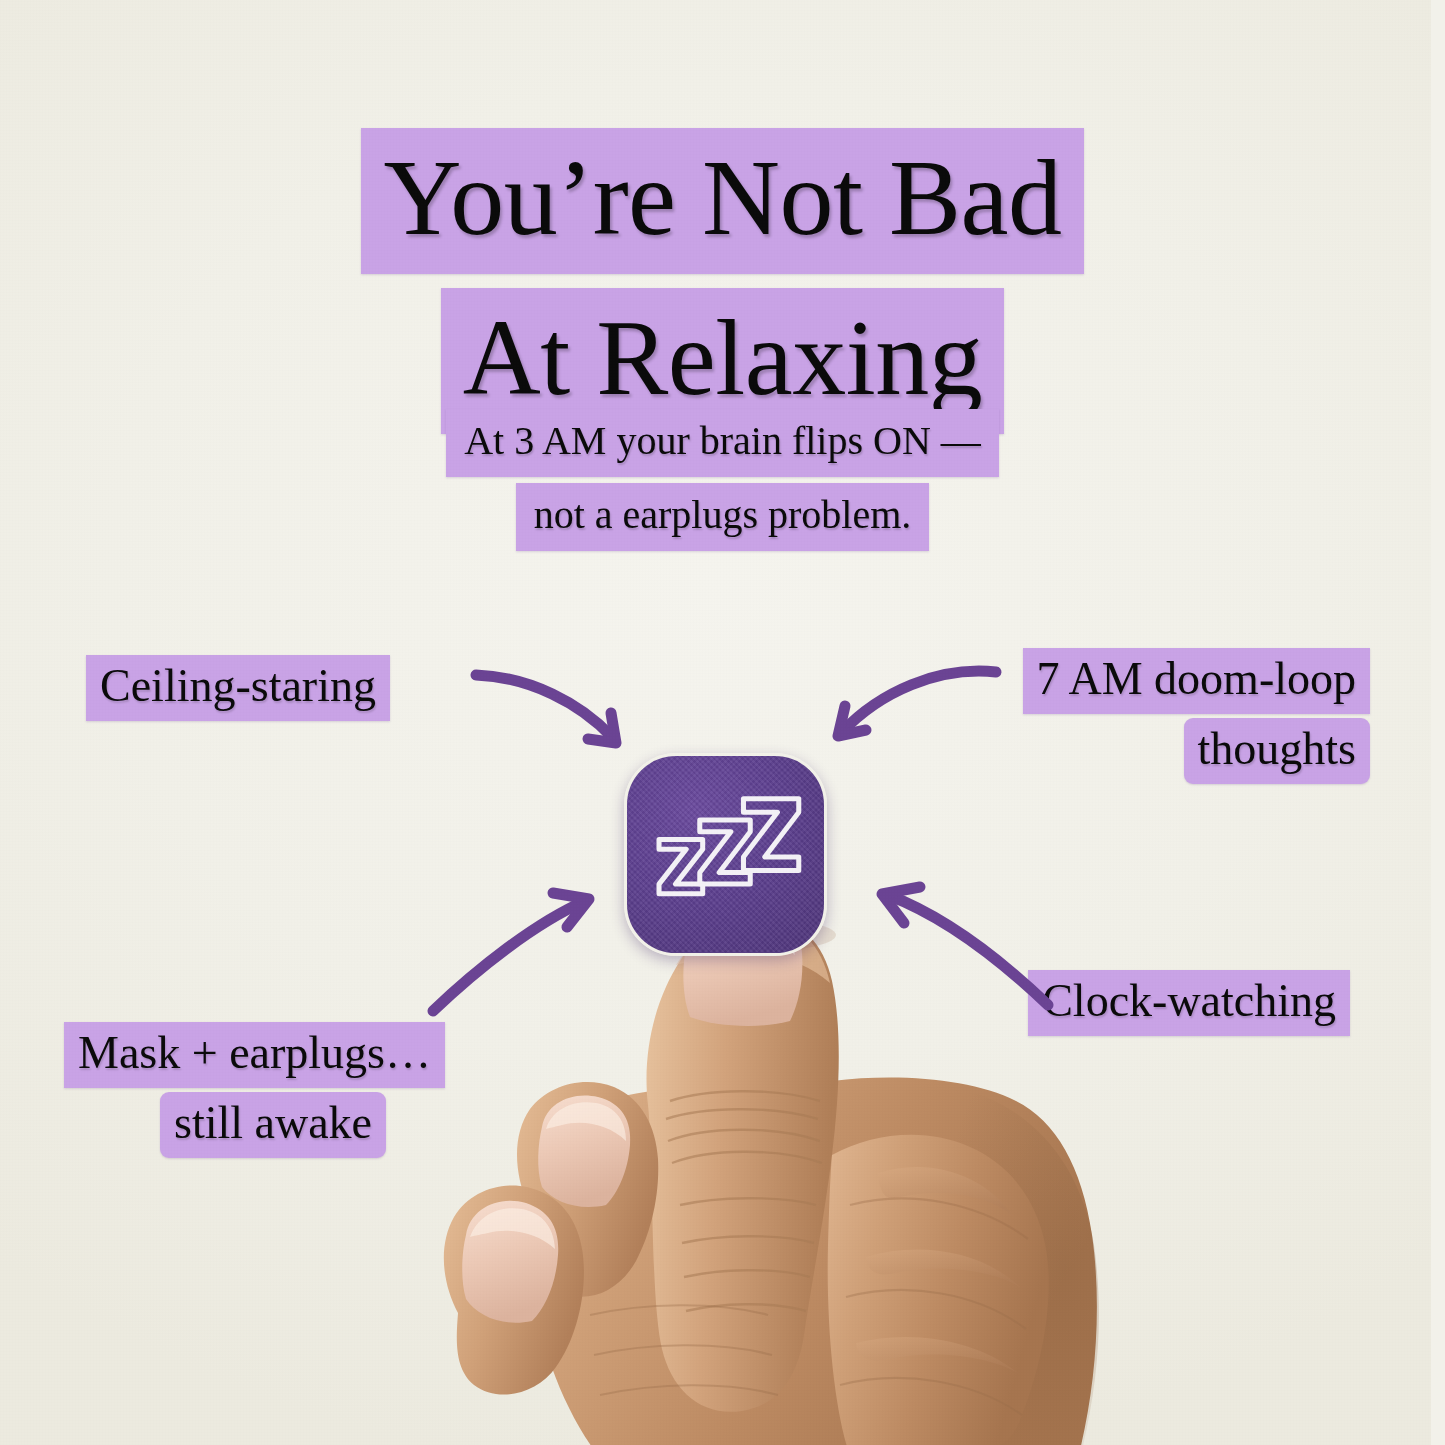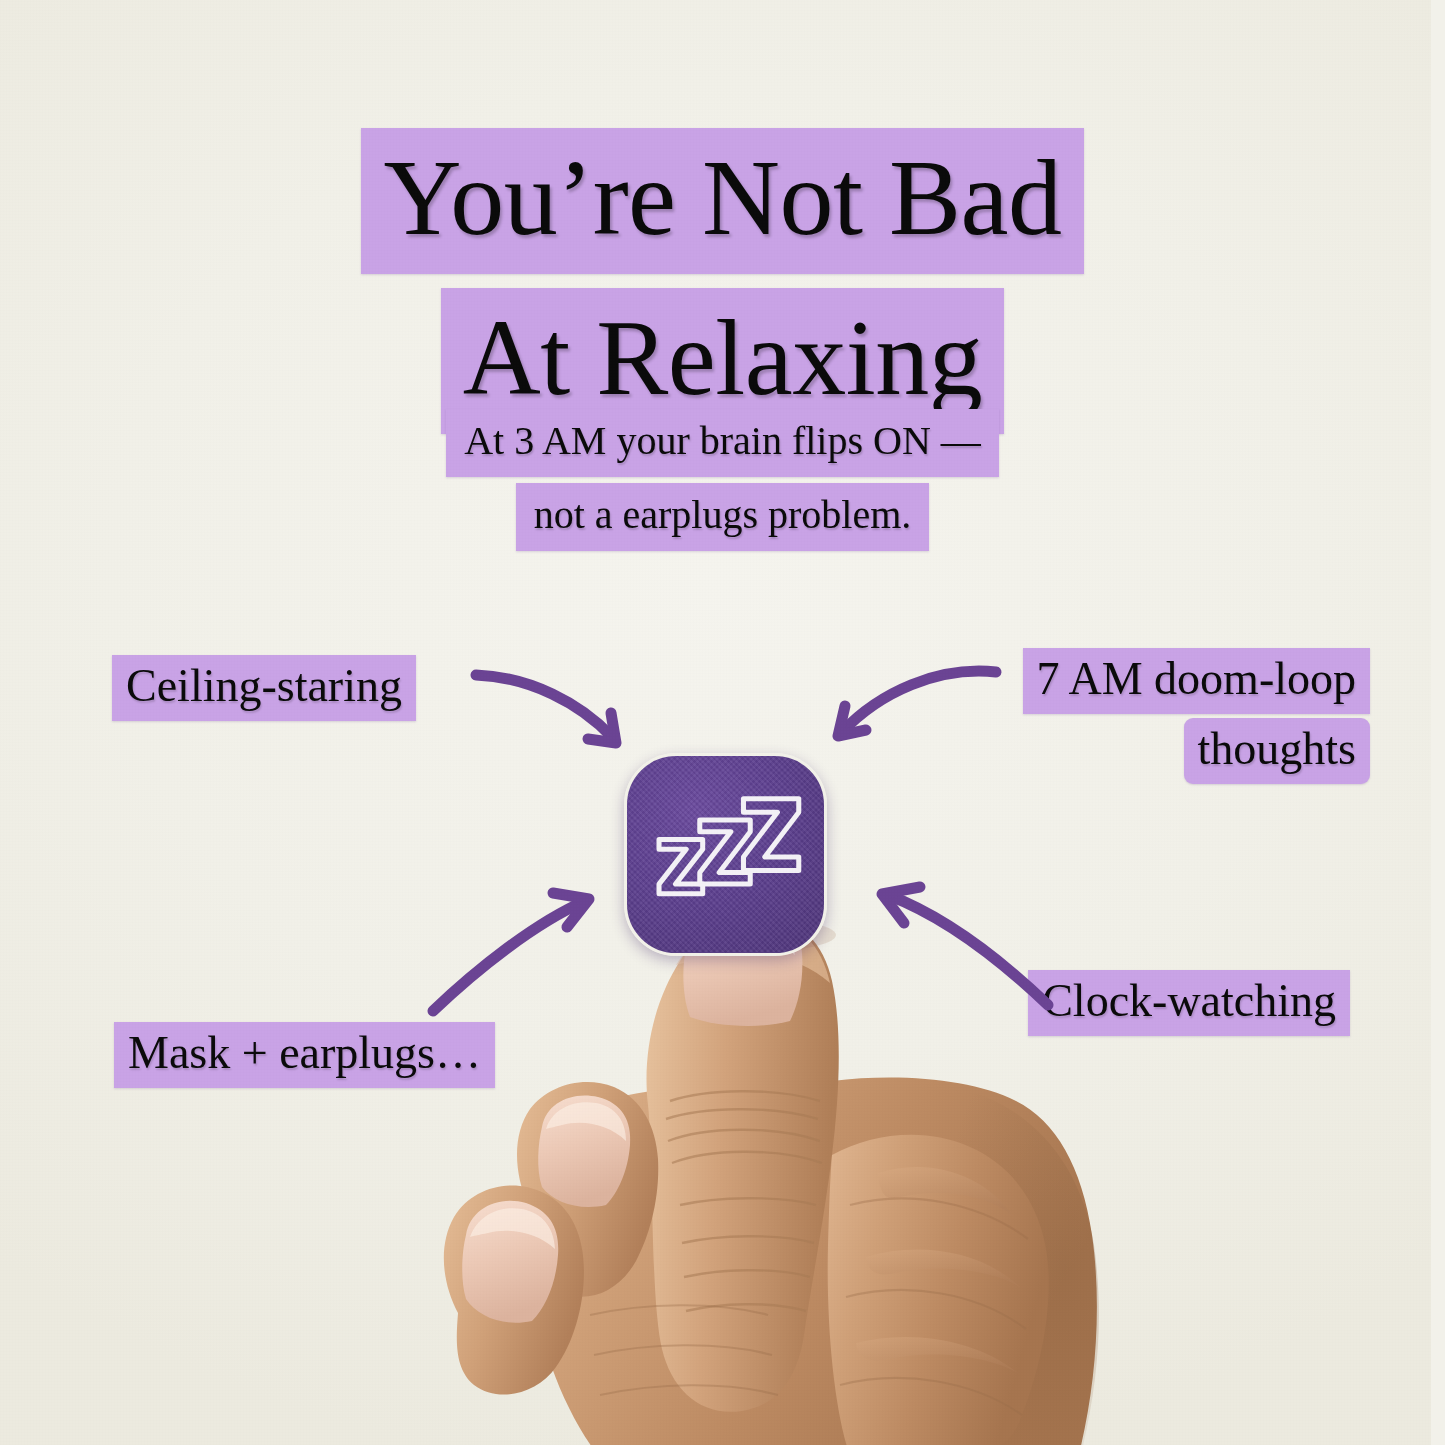--- a/index.html
+++ b/index.html
@@ -15,21 +15,21 @@
     position:relative;
     width:1431px; height:1445px;
     background:
       radial-gradient(ellipse 1100px 900px at 50% 40%, #f5f4ee 0%, #f1f0e8 55%, #eceadf 100%);
     overflow:hidden;
   }
 
   
   .hl-wrap { position:absolute; display:flex; flex-direction:column; }
   .hl-wrap.center { align-items:center; }
-  .hl-wrap.left   { align-items:flex-start;margin-left:26px; }
+  .hl-wrap.left   { align-items:flex-start; }
   .hl-wrap.right  { align-items:flex-end; }
 
   .hl {
     display:inline-block;
     background:#c9a3e6;
     color:#0b0b0b;
     white-space:nowrap;
     line-height:1.0;
     box-shadow:0 1px 2px rgba(90,60,130,.18);
   }
@@ -61,21 +61,21 @@
     text-shadow:1px 2px 2px rgba(0,0,0,.16);
   }
   .callout .hl + .hl { margin-top:4px;border-radius:9px; }
 
   
   .headline { top:128px; left:0; width:1445px; }
   .subtitle { top:409px; left:0; width:1445px; }
 
   .c-ceiling    { top:655px;  left:86px;  }
   .c-doomloop   { top:648px;  left:745px; width:625px; }
-  .c-mask       { top:1022px; left:88px;  width:450px; }
+  .c-mask       { top:1022px; left:64px;  width:450px; }
   .c-clock      { top:970px; left:690px; width:660px;justify-content:space-between; }
 
   
   .arrow { position:absolute; overflow:visible; }
   .arrow path { fill:none; stroke:#6b4494; stroke-width:11; stroke-linecap:round; stroke-linejoin:round; }
 
   .a-tl { left:470px;  top:655px;  width:190px; height:110px; }
   .a-tr { left:818px;  top:650px;  width:185px; height:115px; }
   .a-bl { left:425px;  top:865px;  width:195px; height:155px; }
   .a-br { left:858px;  top:865px;  width:200px; height:155px; }
@@ -130,20 +130,21 @@
     <span class="hl">Ceiling-staring</span>
   </div>
 
   <div class="hl-wrap right callout c-doomloop">
     <span class="hl">7 AM doom-loop</span>
     <span class="hl">thoughts</span>
   </div>
 
   <div class="hl-wrap left callout c-mask">
     <span class="hl">Mask + earplugs…</span>
+    <span class="hl" style="margin-left:96px">still awake</span>
   </div>
 
   <div class="hl-wrap right callout c-clock">
     <span class="hl">Clock-watching</span>
   </div>
 
   <svg class="arrow a-tl" viewBox="0 0 190 110">
     <path d="M6,20 C60,22 110,48 142,82"></path>
     <path d="M118,84 L146,88 L141,58"></path>
   </svg>

